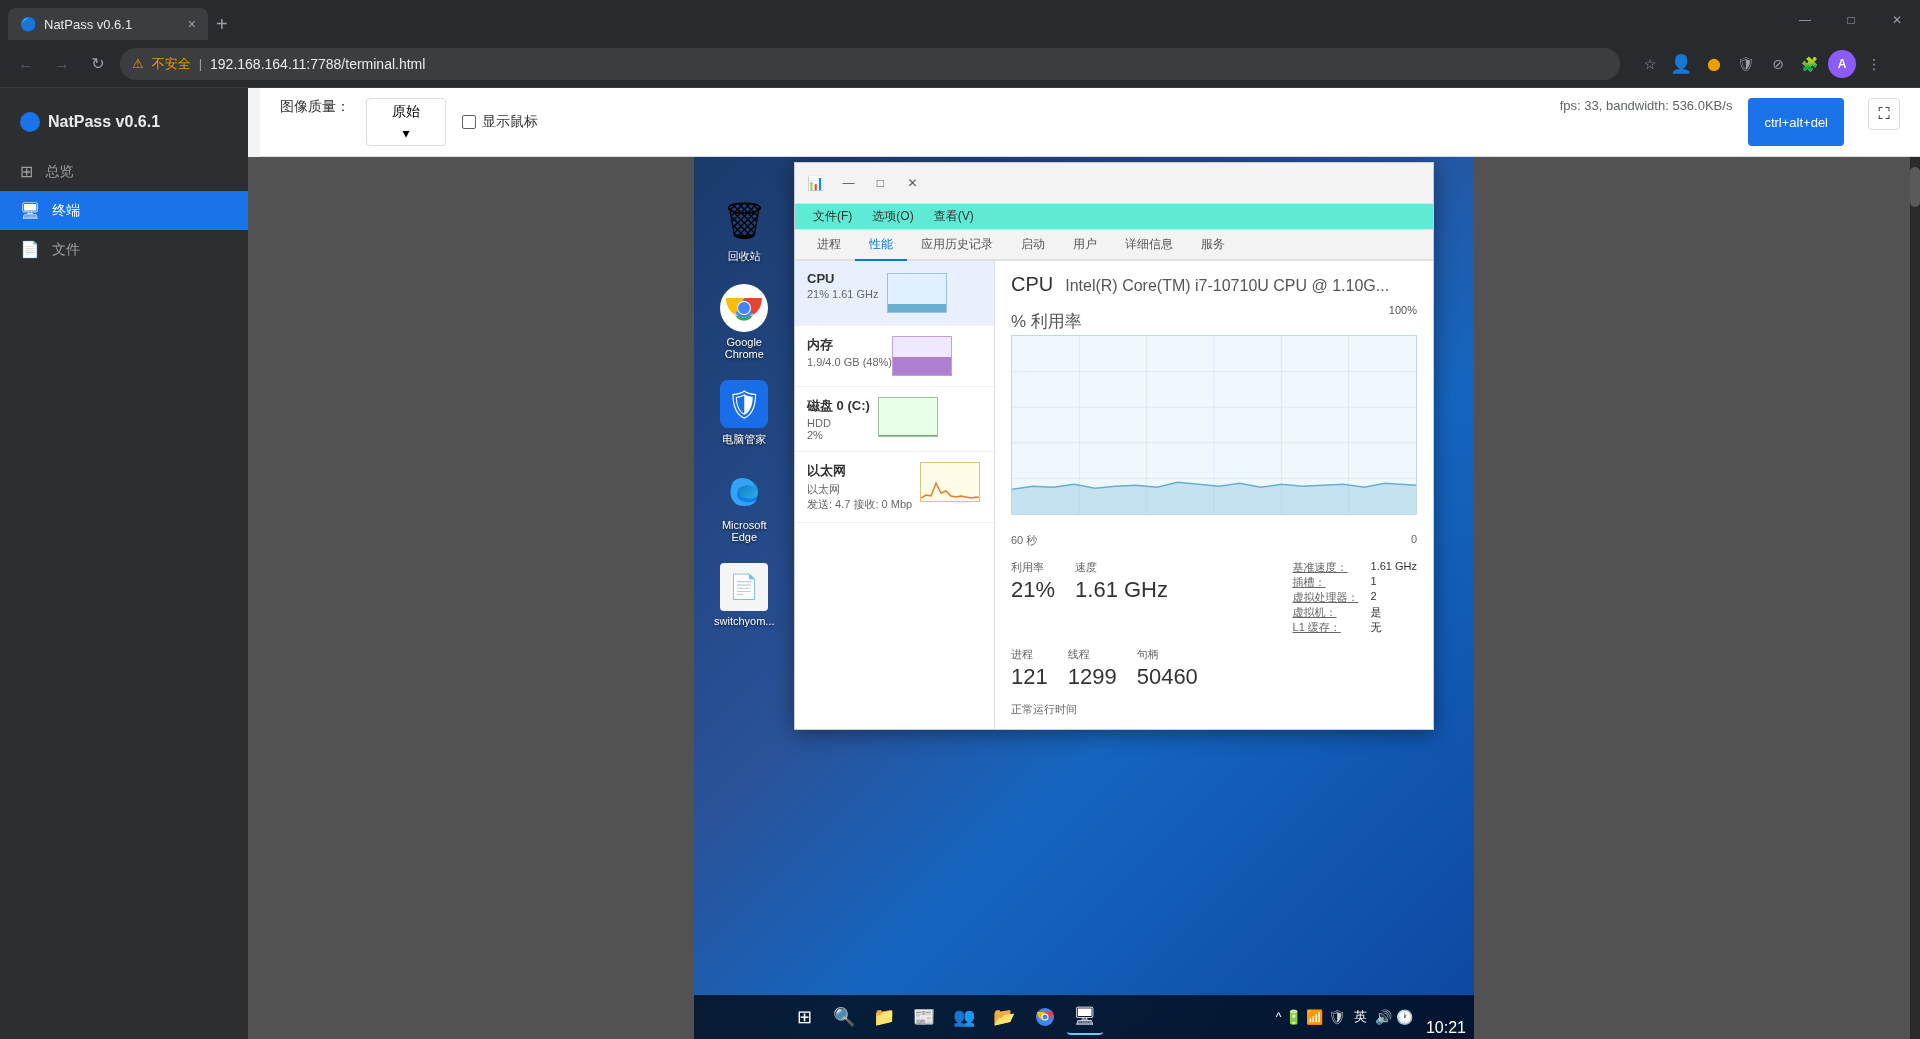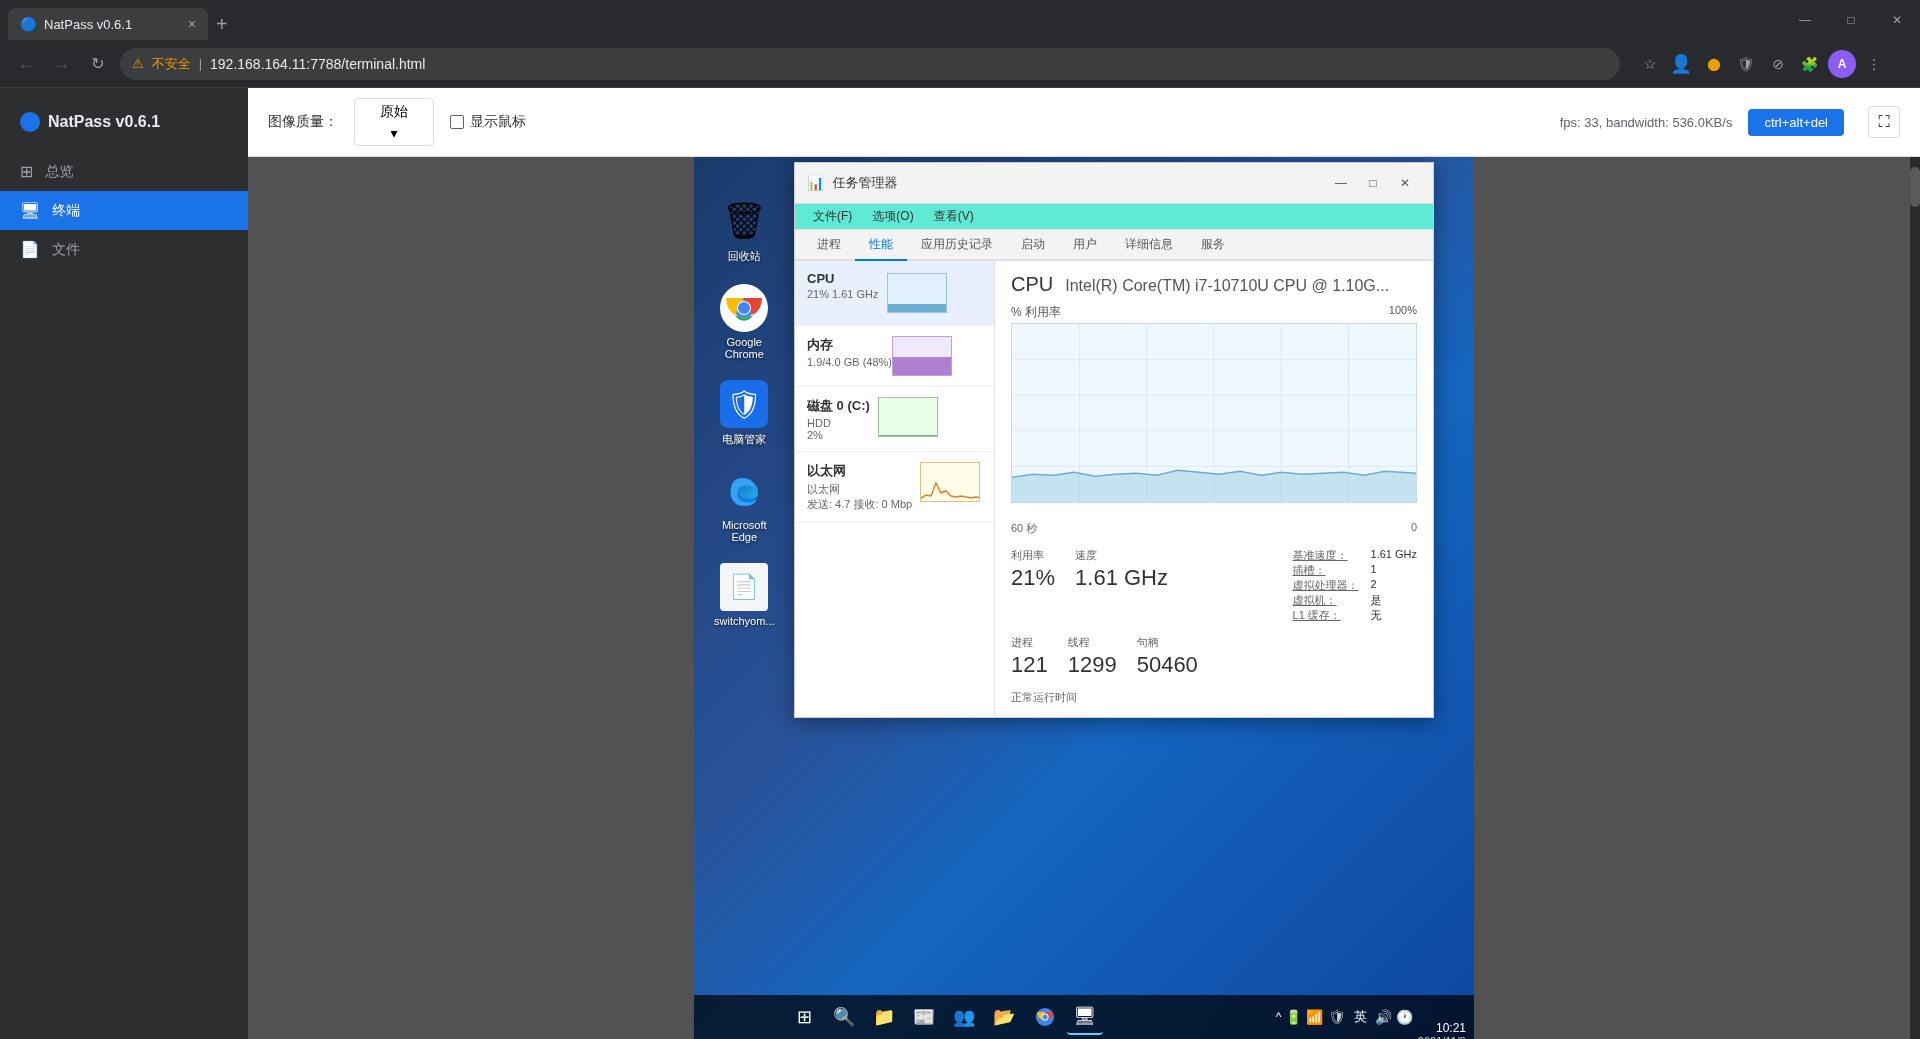--- a/index.html
+++ b/index.html
@@ -36,21 +36,21 @@
     .sidebar-item { display: flex; align-items: center; gap: 12px; padding: 10px 20px; color: #9aa0a6; font-size: 14px; cursor: pointer; border-radius: 0; }
     .sidebar-item.active { background: #1a73e8; color: white; }
     .sidebar-item-icon { font-size: 16px; }
 
     
     .content-pane { flex: 1; background: #f1f3f4; display: flex; flex-direction: column; position: relative; }
     .content-toolbar { background: #ffffff; padding: 12px 20px; display: flex; align-items: center; gap: 16px; border-bottom: 1px solid #dadce0; }
     .tab-button { padding: 6px 16px; background: #1a73e8; color: white; border: none; border-radius: 4px; font-size: 13px; cursor: pointer; }
 
     
-    .vnc-toolbar { background: #ffffff; padding: 10px 20px; display: flex; align-items: center; gap: 16px; border-bottom: 1px solid #dadce0; }
+    .vnc-toolbar { background: #ffffff; padding: 10px 20px; display: flex; gap: 16px; border-bottom: 1px solid #dadce0; margin-left: 12px; }
     .label-text { font-size: 14px; color: #333; font-weight: 500; }
     .select-box { border: 1px solid #dadce0; border-radius: 4px; padding: 4px 8px; font-size: 14px; background: white; display: flex; align-items: center; gap: 4px; min-width: 80px; flex-direction: column; }
     .checkbox-container { display: flex; align-items: center; gap: 6px; font-size: 14px; color: #333; }
     .checkbox { width: 14px; height: 14px; border: 1px solid #5f6368; border-radius: 2px; }
     .fps-info { margin-left: auto; font-size: 13px; color: #5f6368; }
     .ctrl-alt-del-btn { background: #1a73e8; color: white; border: none; border-radius: 4px; padding: 6px 16px; font-size: 13px; cursor: pointer; font-weight: 500; }
     .fullscreen-btn { width: 32px; height: 32px; border: 1px solid #dadce0; border-radius: 4px; display: flex; align-items: center; justify-content: center; font-size: 16px; cursor: pointer; margin-left: 8px; }
 
     
     .vnc-display { flex: 1; background: #525252; display: flex; align-items: stretch; justify-content: center; overflow: hidden; position: relative; }
@@ -104,21 +104,21 @@
     .tm-detail-label { font-size: 11px; color: #666; text-decoration: underline; }
     .tm-detail-value { font-size: 11px; color: #333; }
 
     
     .win-taskbar { height: 44px; background: rgba(0,0,0,0.7); backdrop-filter: blur(10px); display: flex; align-items: center; padding: 0 8px; gap: 4px; position: absolute; bottom: 0; left: 0; right: 0; }
     .taskbar-icon { width: 36px; height: 36px; display: flex; align-items: center; justify-content: center; font-size: 18px; cursor: pointer; color: white; border-radius: 4px; }
     .taskbar-icon.active { border-bottom: 2px solid #60cdff; }
     .taskbar-center { display: flex; align-items: center; gap: 4px; margin: 0 auto; }
     .taskbar-right { margin-left: auto; display: flex; align-items: center; gap: 4px; }
     .taskbar-clock { text-align: right; }
-    .taskbar-time { font-size: 12px; color: white; margin-top: 34px; }
+    .taskbar-time { font-size: 16px; color: white; margin-top: 34px; }
     .taskbar-date { font-size: 11px; color: #ccc; }
     .taskbar-lang { font-size: 13px; color: white; padding: 2px 4px; }
 
     
     .scrollbar-track { position: absolute; right: 0; top: 0; width: 10px; height: 100%; background: #3c3d3f; }
   </style>
 </head>
 <body>
 
 <div class="browser-frame">
@@ -247,21 +247,20 @@
             </div>
             <div class="desktop-icon">
               <div class="desktop-icon-img" style="background:#f5f5f5; border-radius:4px; font-size:24px; display:flex;align-items:center;justify-content:center;">📄</div>
               <span class="desktop-icon-label">switchyom...</span>
             </div>
           </div>
 
           <div class="task-manager">
             <div class="tm-title-bar">
               <span class="tm-icon">📊</span>
-              <span class="tm-title">任务管理器</span>
               <div class="tm-win-btns">
                 <div class="tm-win-btn">—</div>
                 <div class="tm-win-btn">□</div>
                 <div class="tm-win-btn close">✕</div>
               </div>
             </div>
             <div class="tm-menu">
               <span class="tm-menu-item">文件(F)</span>
               <span class="tm-menu-item">选项(O)</span>
               <span class="tm-menu-item">查看(V)</span>
@@ -336,21 +335,21 @@
                 </div>
               </div>
 
               <div class="tm-right">
                 <div class="tm-right-header">
                   <span class="tm-resource-title">CPU</span>
                   <span class="tm-resource-desc">Intel(R) Core(TM) i7-10710U CPU @ 1.10G...</span>
                 </div>
                 <div class="tm-graph-container">
                   <div style="display:flex;justify-content:space-between;margin-bottom:2px;">
-                    <span style="font-size:12px;color:#555;">% 利用率</span>
+                    <span style="font-size:17px;color:#555;margin-top:6px;">% 利用率</span>
                     <span style="font-size:11px;color:#555;">100%</span>
                   </div>
                   <div class="tm-graph">
 
                     <svg width="100%" height="100%" viewBox="0 0 390 180" preserveAspectRatio="none" style="position:absolute;top:0;left:0;">
 
                       <line x1="0" y1="36" x2="390" y2="36" stroke="#c5dde8" stroke-width="0.5"></line>
                       <line x1="0" y1="72" x2="390" y2="72" stroke="#c5dde8" stroke-width="0.5"></line>
                       <line x1="0" y1="108" x2="390" y2="108" stroke="#c5dde8" stroke-width="0.5"></line>
                       <line x1="0" y1="144" x2="390" y2="144" stroke="#c5dde8" stroke-width="0.5"></line>

